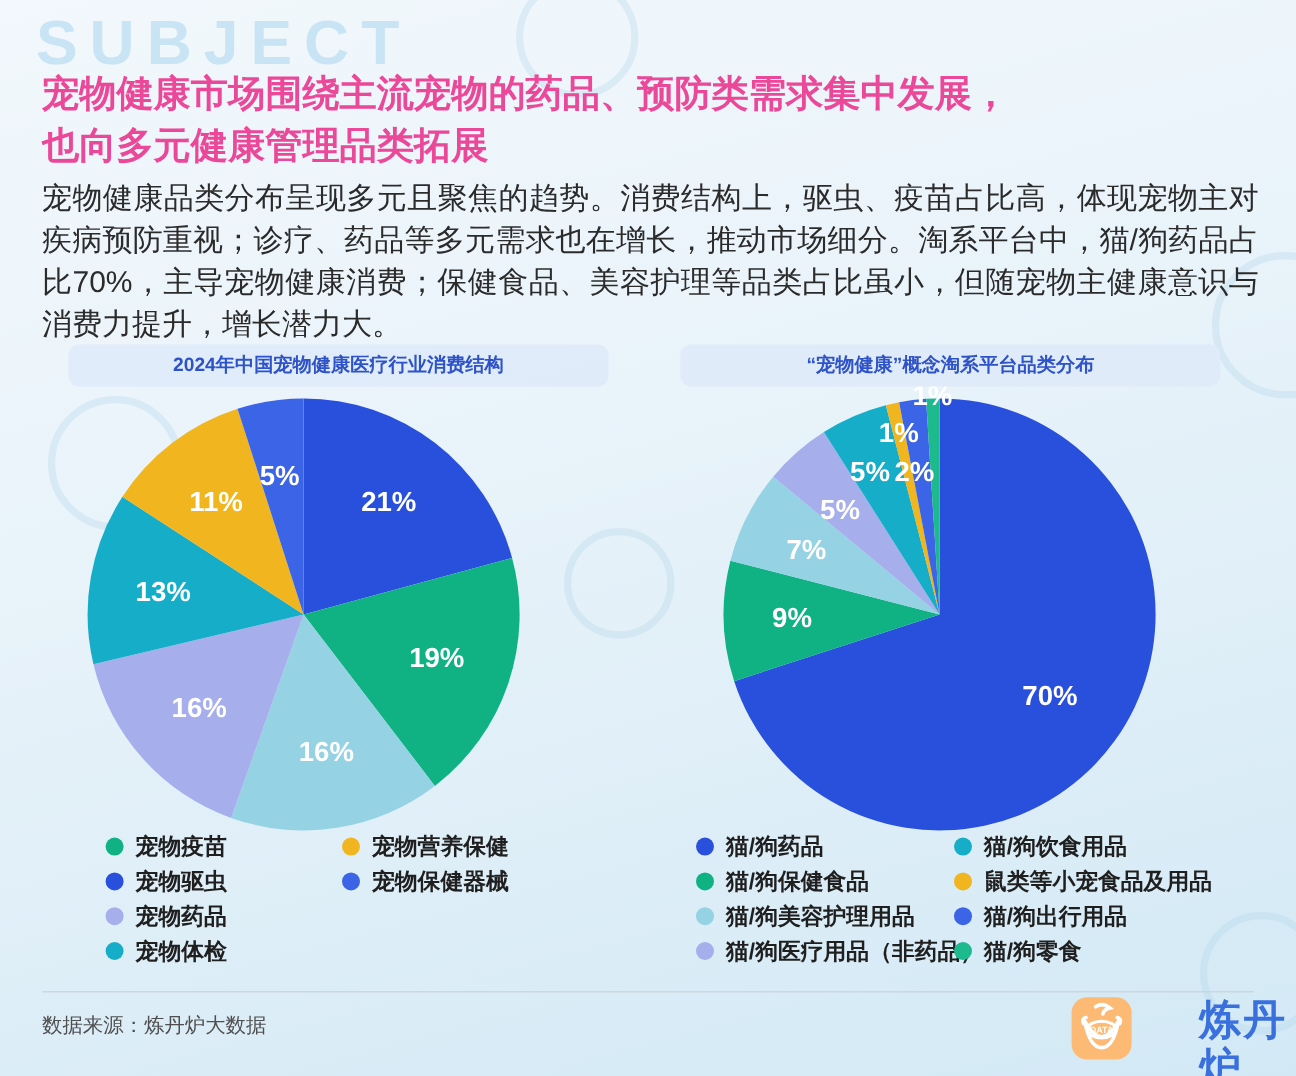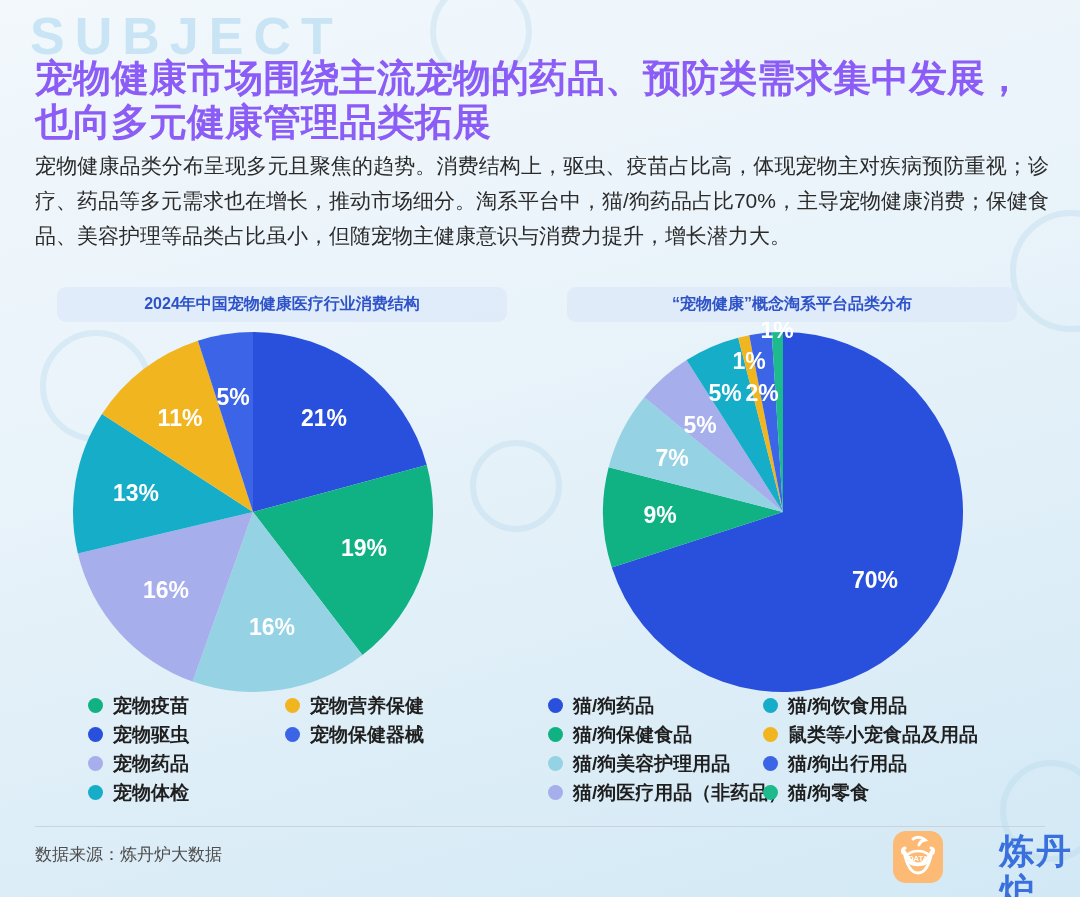--- a/index.html
+++ b/index.html
@@ -8,25 +8,25 @@
     font-family:"Liberation Sans","DejaVu Sans",sans-serif;
     background:linear-gradient(165deg,#f2f8fc 0%,#e9f3fa 40%,#dcedf7 75%,#d2e9f5 100%);
   }
   .watermark-subject{
     position:absolute;left:30px;top:6px;font-size:52px;font-weight:800;
     letter-spacing:10px;color:rgba(168,214,238,0.55);z-index:0;user-select:none;
   }
   .wm-glyph{position:absolute;border:6px solid rgba(180,216,236,0.35);border-radius:50%;z-index:0;}
   .page-title{
     position:absolute;left:35px;top:56px;width:1015px;z-index:2;
-    font-size:38px;line-height:44px;font-weight:800;color:#8b5cf6;
+    font-size:31px;line-height:44px;font-weight:800;color:#ec4899;
   }
   .page-body{
     position:absolute;left:35px;top:148px;width:1014px;z-index:2;
-    font-size:21px;line-height:35px;font-weight:500;color:#2b2b2b;text-align:justify;
+    font-size:25px;line-height:35px;font-weight:500;color:#2b2b2b;text-align:justify;
   }
   .pill{
     position:absolute;top:287px;height:35px;width:450px;z-index:2;
     background:rgba(222,234,248,0.92);border-radius:9px;
     display:flex;align-items:center;justify-content:center;
     font-size:16px;font-weight:700;color:#2e53c8;
   }
   .pill-left{left:57px;}
   .pill-right{left:567px;}
   .chart-area{position:absolute;top:327px;width:420px;height:370px;z-index:1;}
@@ -34,21 +34,21 @@
   .chart-right{left:573px;}
   .plabel{
     position:absolute;transform:translate(-50%,-50%);
     color:#ffffff;font-size:23px;font-weight:700;white-space:nowrap;
   }
   .legend{
     position:absolute;top:691px;z-index:2;display:grid;
     grid-template-rows:repeat(4,29px);grid-auto-flow:column;align-items:center;
   }
   .legend-left{left:88px;grid-auto-columns:197px;}
-  .legend-right{left:548px;grid-auto-columns:215px;}
+  .legend-right{left:580px;grid-auto-columns:215px;}
   .legend-item{display:flex;align-items:center;gap:10px;}
   .legend-dot{width:15px;height:15px;border-radius:50%;flex:0 0 15px;}
   .legend-label{font-size:19px;font-weight:600;color:#1f1f1f;white-space:nowrap;}
   .footer-divider{position:absolute;left:35px;top:826px;width:1010px;height:1px;background:#cbd2d8;}
   .footer-source{position:absolute;left:35px;top:843px;font-size:17px;color:#4e4e4e;}
   .logo{position:absolute;left:893px;top:831px;display:flex;align-items:flex-start;gap:8px;}
   .logo-icon{width:50px;height:52px;border-radius:13px;background:#fdba74;position:relative;}
   .logo-text-wrap{display:flex;flex-direction:column;margin-left:48px;}
   .logo-brand{font-size:35px;font-weight:900;color:#3a70dd;line-height:40px;letter-spacing:2px;}
   .logo-url{font-size:11px;font-weight:700;color:#3a70dd;letter-spacing:3px;margin-top:1px;}

